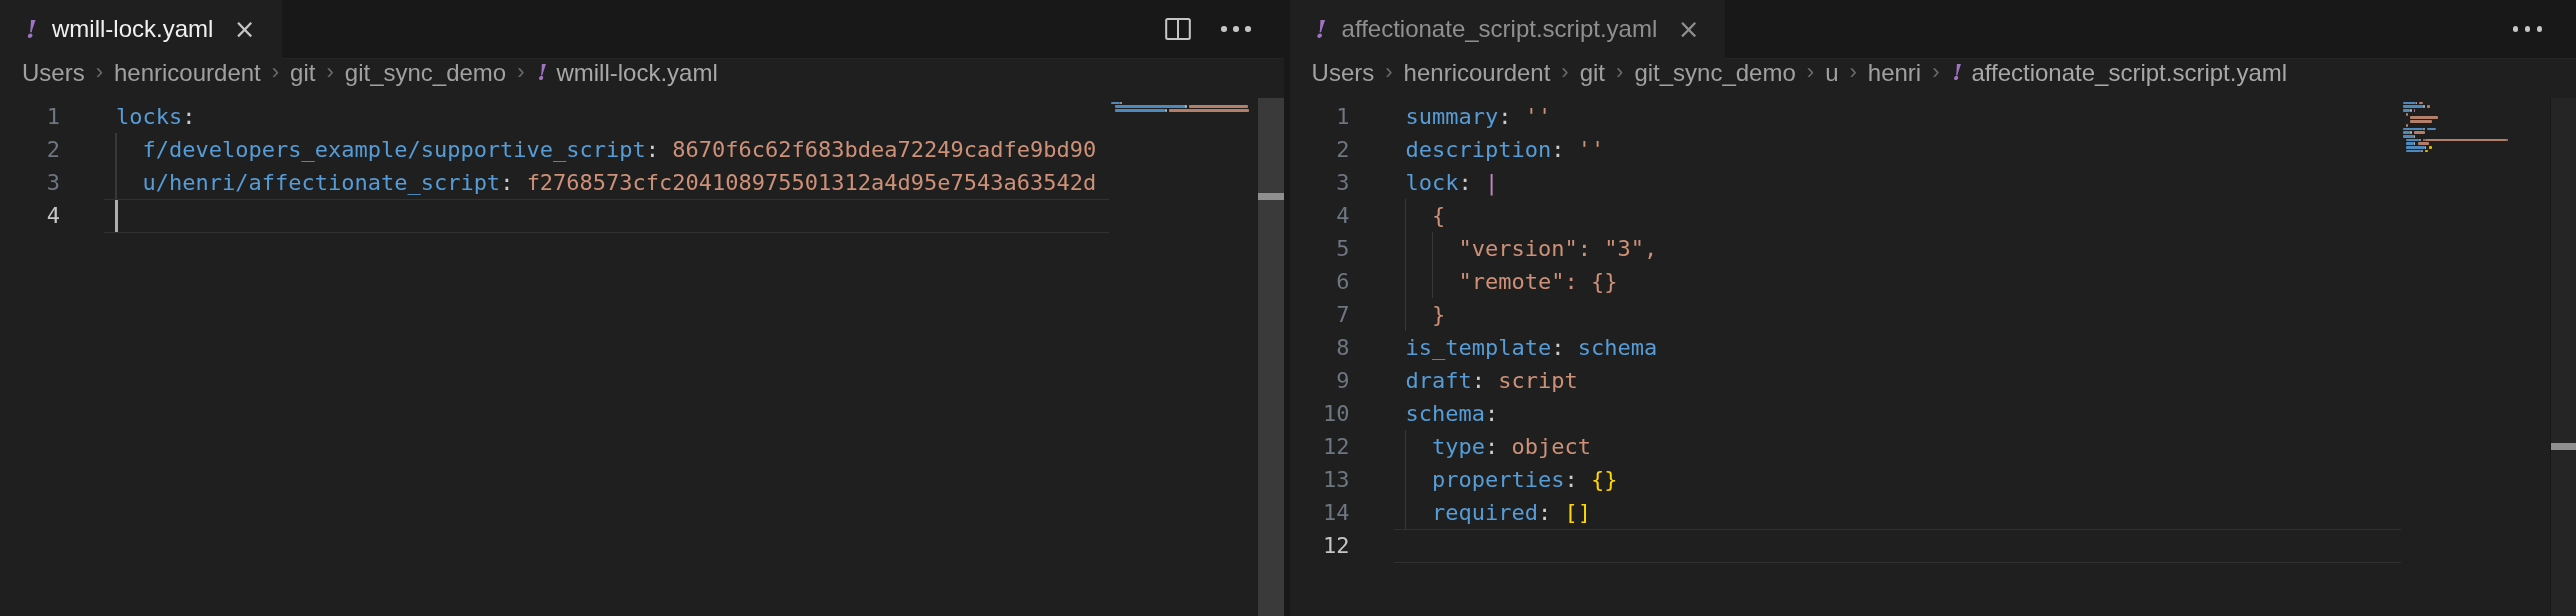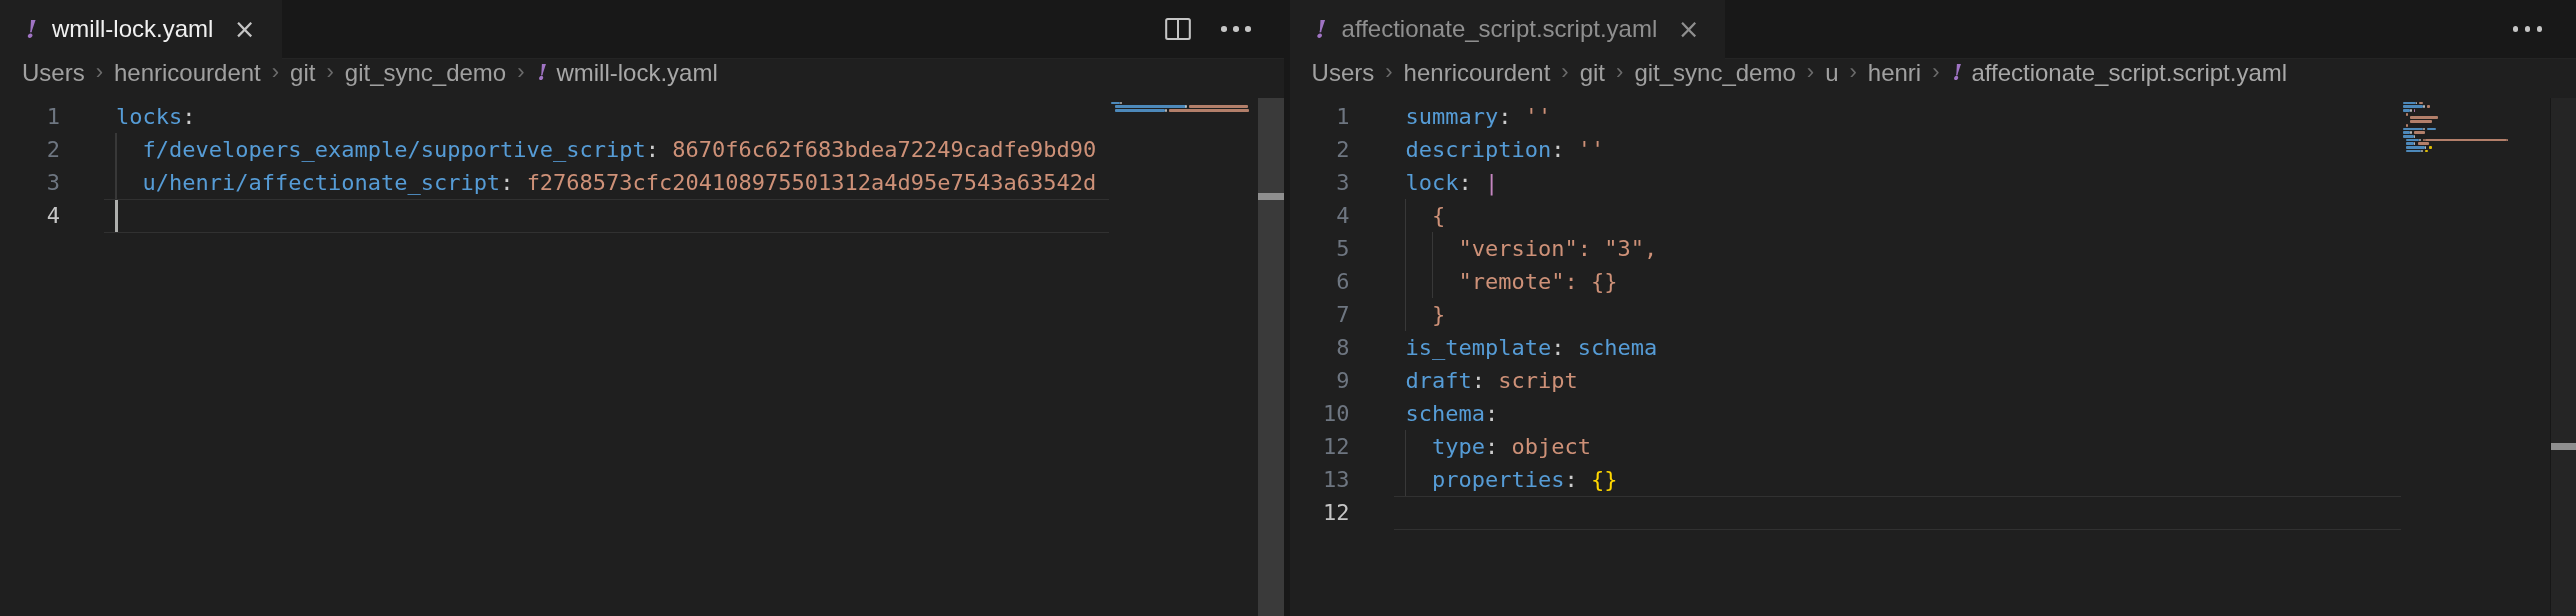--- a/index.html
+++ b/index.html
@@ -177,20 +177,21 @@
           <div class="line"><span class="num">3</span><span class="txt"><span class="tk-key">lock</span><span class="tk-punc">:</span><span class="tk-ws"> </span><span class="tk-block">|</span></span></div>
           <div class="line"><span class="num">4</span><span class="txt"><i class="guide" style="left: 55px;"></i><span class="tk-ws">  </span><span class="tk-str">{</span></span></div>
           <div class="line"><span class="num">5</span><span class="txt"><i class="guide" style="left: 55px;"></i><i class="guide" style="left: 82px;"></i><span class="tk-ws">    </span><span class="tk-str">"version": "3",</span></span></div>
           <div class="line"><span class="num">6</span><span class="txt"><i class="guide" style="left: 55px;"></i><i class="guide" style="left: 82px;"></i><span class="tk-ws">    </span><span class="tk-str">"remote": {}</span></span></div>
           <div class="line"><span class="num">7</span><span class="txt"><i class="guide" style="left: 55px;"></i><span class="tk-ws">  </span><span class="tk-str">}</span></span></div>
           <div class="line"><span class="num">8</span><span class="txt"><span class="tk-key">is_template</span><span class="tk-punc">:</span><span class="tk-ws"> </span><span class="tk-kw">schema</span></span></div>
           <div class="line"><span class="num">9</span><span class="txt"><span class="tk-key">draft</span><span class="tk-punc">:</span><span class="tk-ws"> </span><span class="tk-str">script</span></span></div>
           <div class="line"><span class="num">10</span><span class="txt"><span class="tk-key">schema</span><span class="tk-punc">:</span></span></div>
           <div class="line"><span class="num">12</span><span class="txt"><i class="guide" style="left: 55px;"></i><span class="tk-ws">  </span><span class="tk-key">type</span><span class="tk-punc">:</span><span class="tk-ws"> </span><span class="tk-str">object</span></span></div>
           <div class="line"><span class="num">13</span><span class="txt"><i class="guide" style="left: 55px;"></i><span class="tk-ws">  </span><span class="tk-key">properties</span><span class="tk-punc">:</span><span class="tk-ws"> </span><span class="tk-yb">{}</span></span></div>
+          <div class="line"><span class="num">14</span><span class="txt"><i class="guide" style="left: 55px;"></i><span class="tk-ws">  </span><span class="tk-key">required</span><span class="tk-punc">:</span><span class="tk-ws"> </span><span class="tk-yb">[]</span></span></div>
           <div class="line current"><span class="num">12</span><span class="txt"></span></div>
         </div>
       <div class="minimap">
           <div class="mm-line">
             <i class="mm-bar" style="left: 0px; width: 13px; background: rgb(86, 156, 214);"></i>
             <i class="mm-bar" style="left: 13px; width: 1.9px; background: rgb(204, 204, 204);"></i>
             <i class="mm-bar" style="left: 16.7px; width: 3.7px; background: rgb(206, 145, 120);"></i>
           </div>
           <div class="mm-line">
             <i class="mm-bar" style="left: 0px; width: 20.4px; background: rgb(86, 156, 214);"></i>

